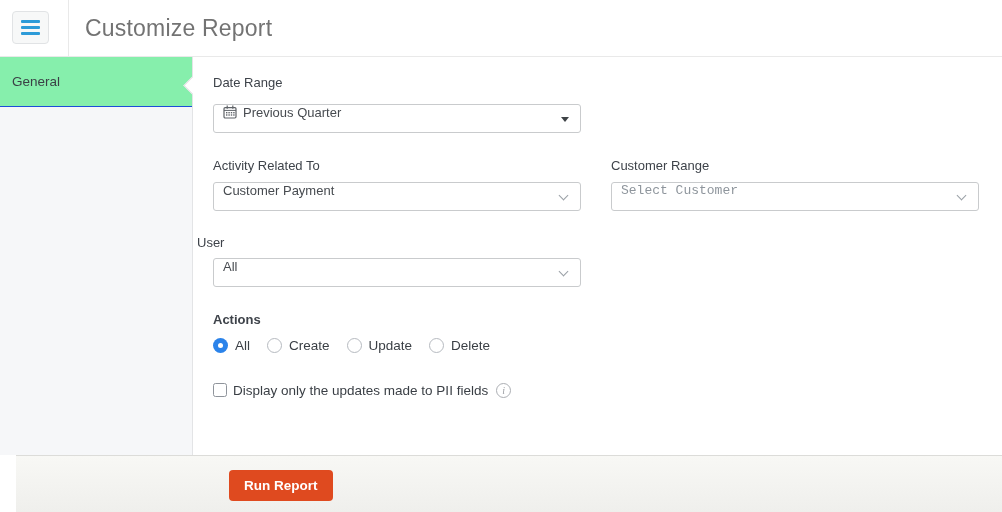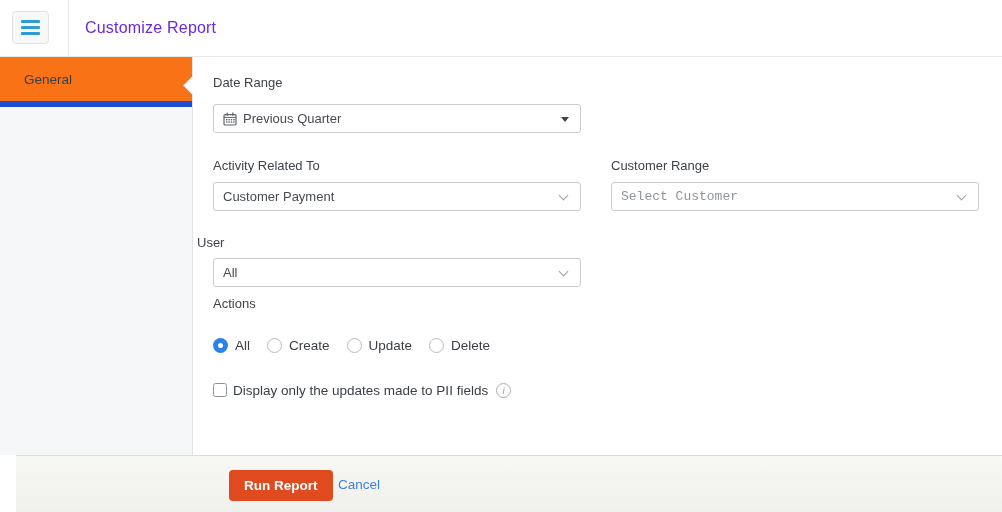--- a/index.html
+++ b/index.html
@@ -22,46 +22,46 @@
   }
   .menu-btn {
     position:absolute; left:12px; top:11px; width:37px; height:33px;
     background:#f7f8f8; border:1px solid #e1e3e5; border-radius:4px;
     display:flex; flex-direction:column; justify-content:center; align-items:center; gap:3px;
     cursor:pointer;
   }
   .menu-btn .bar { width:19px; height:3px; border-radius:1px; background:var(--menu-bars,#2d9bd8); }
   .page-title {
     position:absolute; left:85px; top:0; height:56px; line-height:56px;
-    font-size:16px; color:#6d28d9; letter-spacing:.2px;
+    font-size:23px; color:#737373; letter-spacing:.2px;
   }
 
   
   .sidebar {
     position:absolute; left:0; top:57px; width:193px; height:398px;
     border-right:1px solid #e3e4e6; background:#f6f7f9;
   }
   .sidebar-item-active {
-    height:50px; background:#f97316; border-bottom:6px solid #1d4ed8;
-    display:flex; align-items:center; padding-left:24px;
+    height:50px; background:#86efac; border-bottom:1px solid #1d4ed8;
+    display:flex; align-items:center; padding-left:12px;
     font-size:13.5px; color:#3b4046; cursor:pointer;
   }
   .active-arrow {
     position:absolute; left:186px; top:79px; width:13px; height:13px;
     transform:rotate(45deg); background:#fff;
     border-left:1px solid #dfe0e2; border-bottom:1px solid #dfe0e2;
     z-index:3;
   }
 
   
   .lbl { position:absolute; font-size:13px; color:#3e434a; }
   .select {
     position:absolute; width:368px; height:29px; background:#fff;
     border:1px solid #c9cbcd; border-radius:3px;
-    display:flex; align-items:center; padding:0 28px 0 9px;
+    display:flex; padding:0 28px 0 9px;
     font-size:13px; cursor:pointer;
   }
   .select .value { color:#474b50; white-space:nowrap; }
   .select .value.placeholder { color:#8e959c; }
   .caret-solid {
     position:absolute; right:11px; top:12px; width:0; height:0;
     border-left:4.5px solid transparent; border-right:4.5px solid transparent;
     border-top:5px solid #3f4347;
   }
   .chevron {
@@ -174,21 +174,21 @@
   <span class="value placeholder">Select Customer</span>
   <span class="chevron"></span>
 </div>
 
 <div class="lbl" style="left:197px; top:235px;">User</div>
 <div class="select" style="left:213px; top:258px;">
   <span class="value">All</span>
   <span class="chevron"></span>
 </div>
 
-<div class="lbl" style="left:213px; top:296px;">Actions</div>
+<div class="lbl" style="left:213px; top:312px;font-weight:bold;">Actions</div>
 <div class="radio-row">
   <div class="radio-opt">
     <span class="radio-circle selected"></span>
     <span class="radio-label">All</span>
   </div>
   <div class="radio-opt">
     <span class="radio-circle"></span>
     <span class="radio-label">Create</span>
   </div>
   <div class="radio-opt">
@@ -202,14 +202,13 @@
 </div>
 
 <div class="check-row">
   <span class="checkbox"></span>
   <span class="check-label">Display only the updates made to PII fields</span>
   <span class="info-icon">i</span>
 </div>
 
 <div class="footer">
   <button class="run-btn">Run Report</button>
-  <a class="cancel-link">Cancel</a>
 </div>
 
 </body></html>

